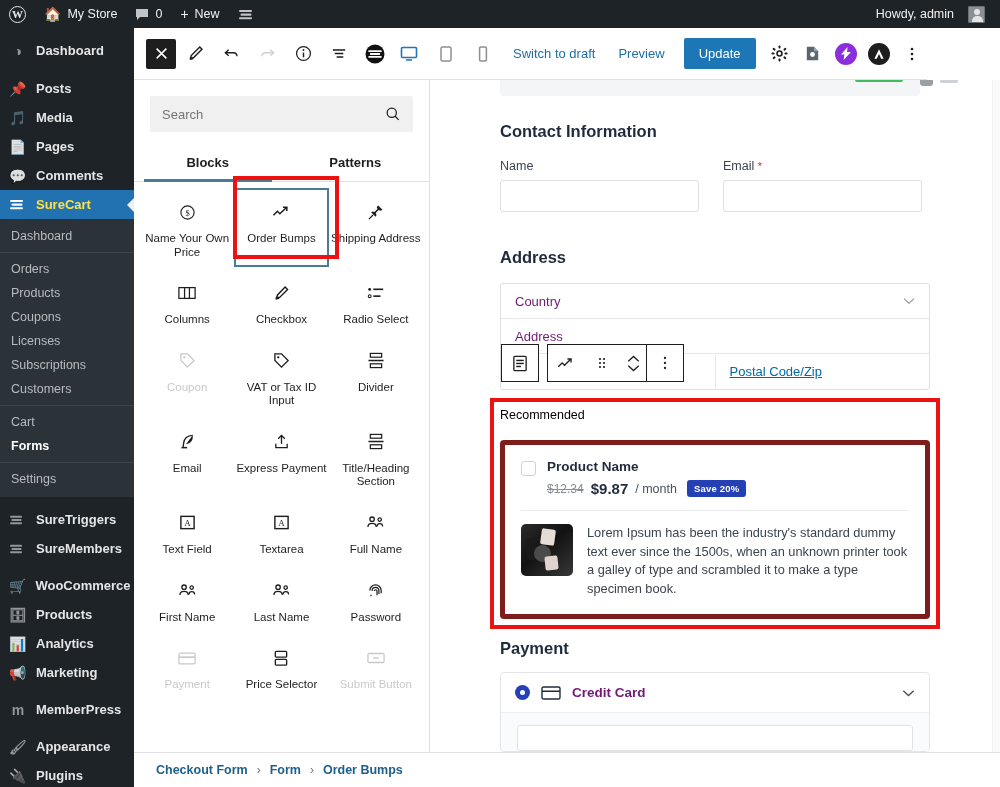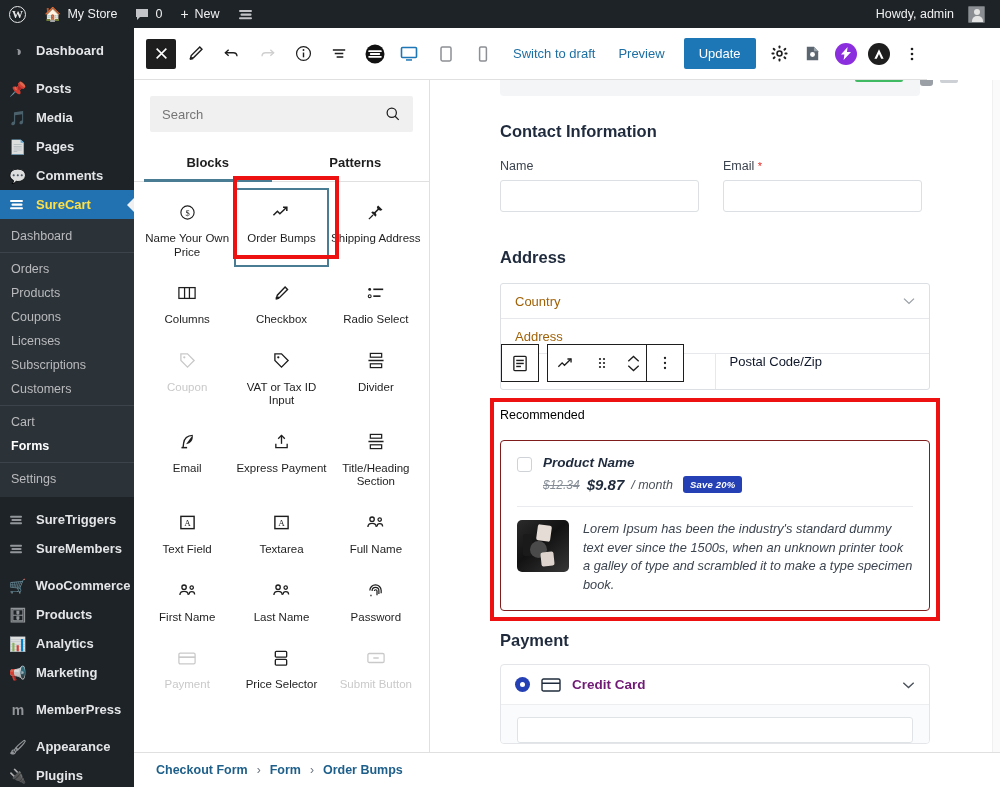--- a/index.html
+++ b/index.html
@@ -166,28 +166,28 @@
   .req { color: #e02b27; font-size: 11px; }
   .field-input {
     height: 32px; border: 1px solid #dcdfe3; border-radius: 3px; background: #fff;
   }
   .addr-stack {
     margin: 16px 70px 0 70px; border: 1px solid #dcdfe3; border-radius: 3px; overflow: visible;
     position: relative;
   }
   .addr-line {
     height: 35px; display: flex; align-items: center; padding: 0 14px;
-    border-bottom: 1px solid #e6e8eb; color: #a16207; font-size: 13px;
+    border-bottom: 1px solid #e6e8eb; color: #701a75; font-size: 13px;
   }
   .addr-line:last-child { border-bottom: none; }
   .addr-line .chev { margin-left: auto; color: #9aa0a6; font-size: 11px; }
   .addr-split { display: flex; height: 35px; }
   .addr-half {
-    flex: 1; display: flex; padding: 0 14px;
-    color: #0f172a; font-size: 13px;
+    flex: 1; display: flex; align-items: center; padding: 0 14px;
+    color: #0369a1; font-size: 13px; text-decoration: underline;
   }
   .addr-half.left { border-right: 1px solid #e6e8eb; }
 
   
   .blk-toolbar {
     position: absolute; left: 0px; top: 60px; display: flex; align-items: stretch; gap: 8px;
     z-index: 6;
   }
   .tb-group {
     display: flex; align-items: stretch; background: #fff;
@@ -198,21 +198,21 @@
     color: #1e1e1e; font-size: 14px;
   }
   .tb-div { width: 1px; background: #1e1e1e; }
   .tb-arrows { display: flex; flex-direction: column; align-items: center; justify-content: center;
                width: 26px; gap: 1px; font-size: 10px; color:#1e1e1e; }
 
   
   .bump-wrap { margin: 18px 70px 0 70px; position: relative; }
   .bump-label { font-size: 12.5px; color: #000000; margin-bottom: 18px; }
   .bump-card {
-    border: 1px solid #7f1d1d; border-radius: 4px; background: #fff; padding: 14px 16px 16px 16px; font-style: italic;
+    border: 5px solid #7f1d1d; border-radius: 4px; background: #fff; padding: 14px 16px 16px 16px;
   }
   .bump-head { display: flex; align-items: flex-start; gap: 11px; }
   .bump-cb {
     width: 15px; height: 15px; border: 1.5px solid #cfd3d8; border-radius: 3px;
     margin-top: 2px; background: #fff; flex: none;
   }
   .bump-name { font-size: 13.5px; font-weight: bold; color: #1f2b3d; }
   .bump-price-row { display: flex; align-items: center; gap: 7px; margin-top: 6px; }
   .old-price { font-size: 12px; color: #868d96; text-decoration: line-through; }
   .new-price { font-size: 15px; font-weight: bold; color: #1f2b3d; }

